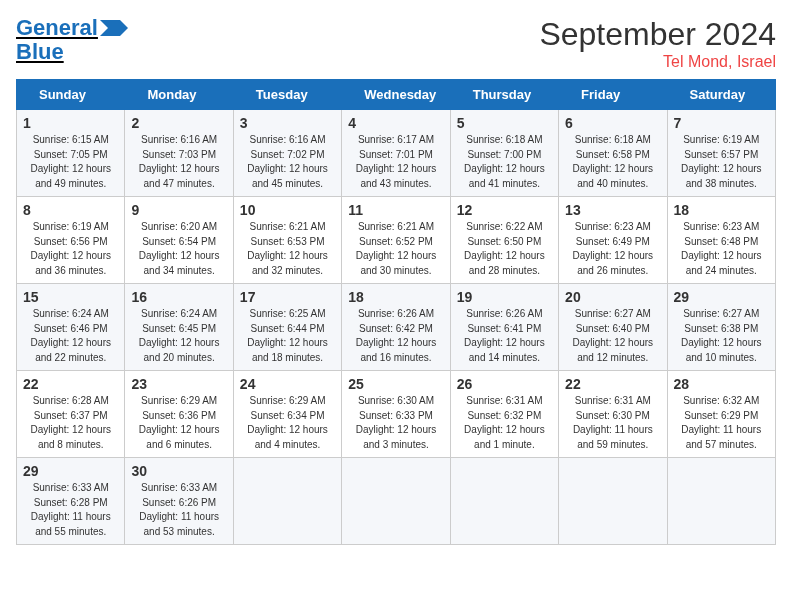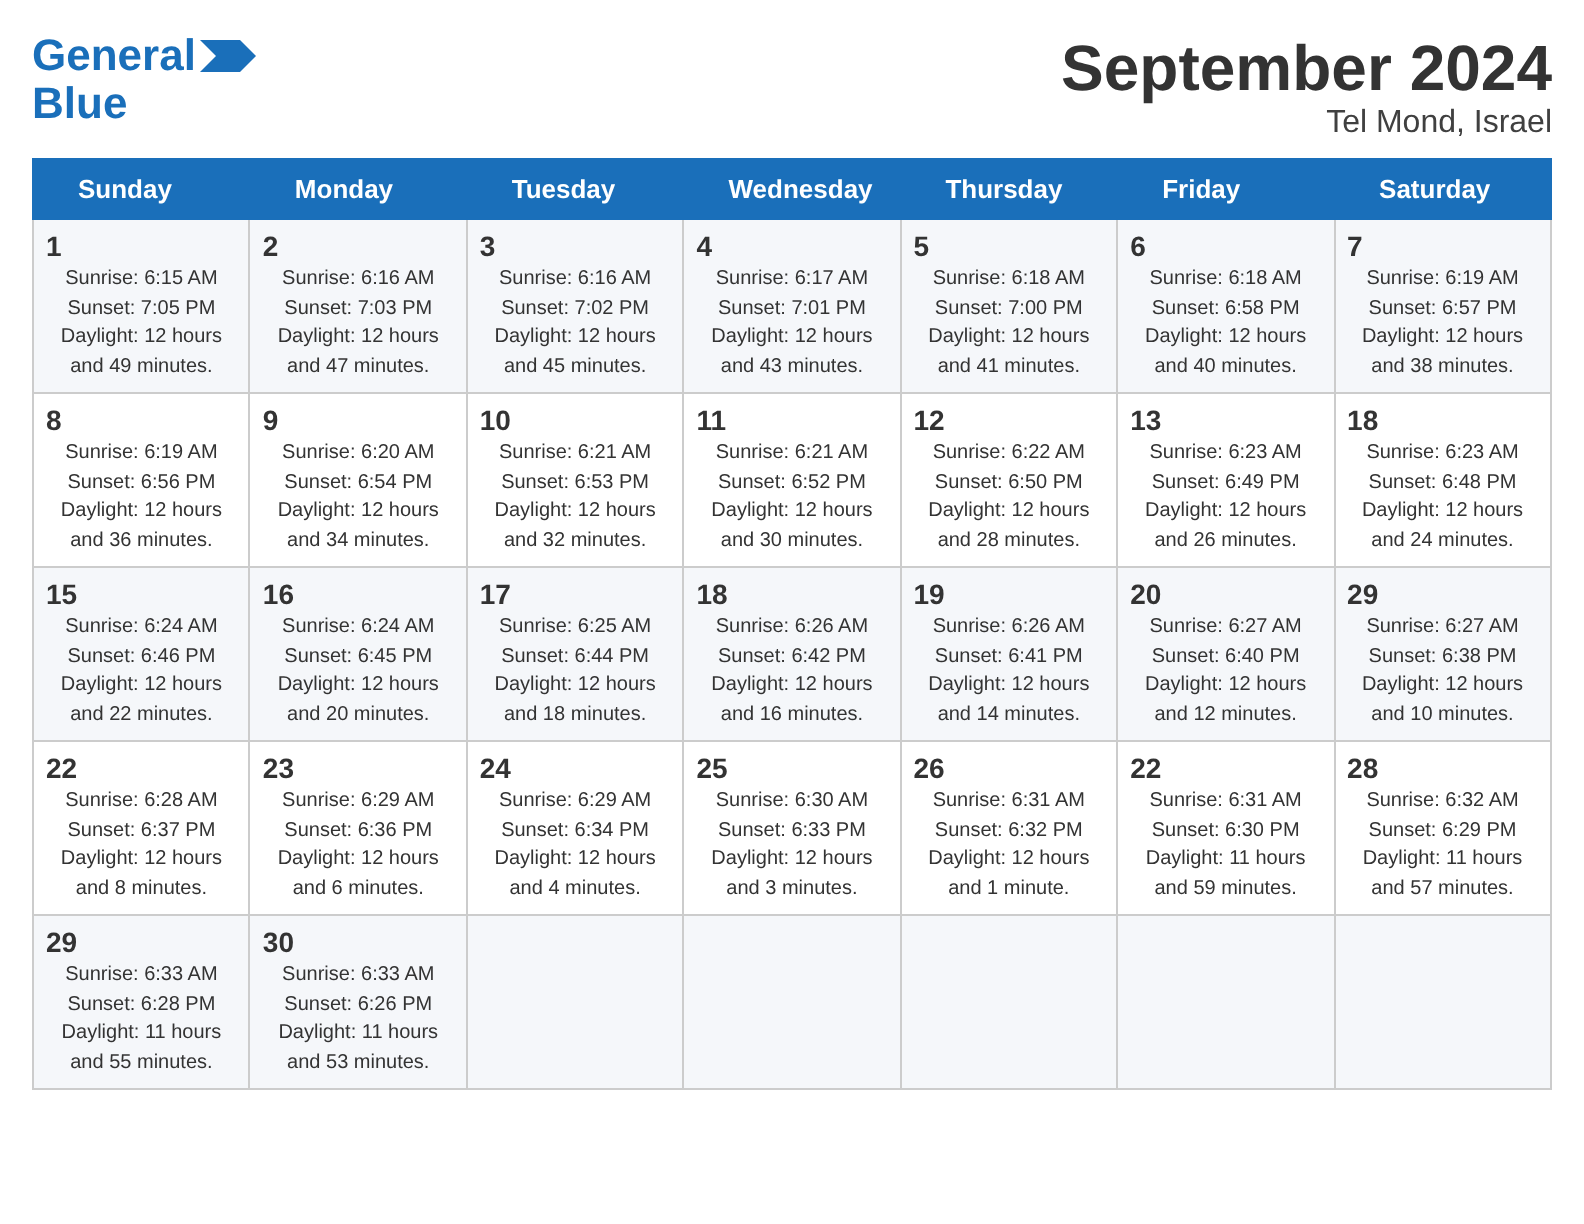--- a/index.html
+++ b/index.html
@@ -29,33 +29,34 @@
     }
     .logo-text span.blue { color: #1a6fba; }
     .logo-arrow {
       width: 28px;
       height: 16px;
       margin-left: 2px;
     }
     .logo-row {
       display: flex;
       align-items: center;
+      text-decoration: underline;
     }
     .title-block {
       text-align: right;
     }
     .calendar-title {
       font-size: 32px;
-      font-weight: bold;
+      font-weight: normal;
       color: #333;
       margin-left: 31px;
     }
     .calendar-subtitle {
       font-size: 16px;
-      color: #404040;
+      color: #ef4444;
     }
     table {
       width: 100%;
       border-collapse: collapse;
       table-layout: fixed;
     }
     thead tr {
       background-color: #1a6fba;
       color: #fff;
     }

